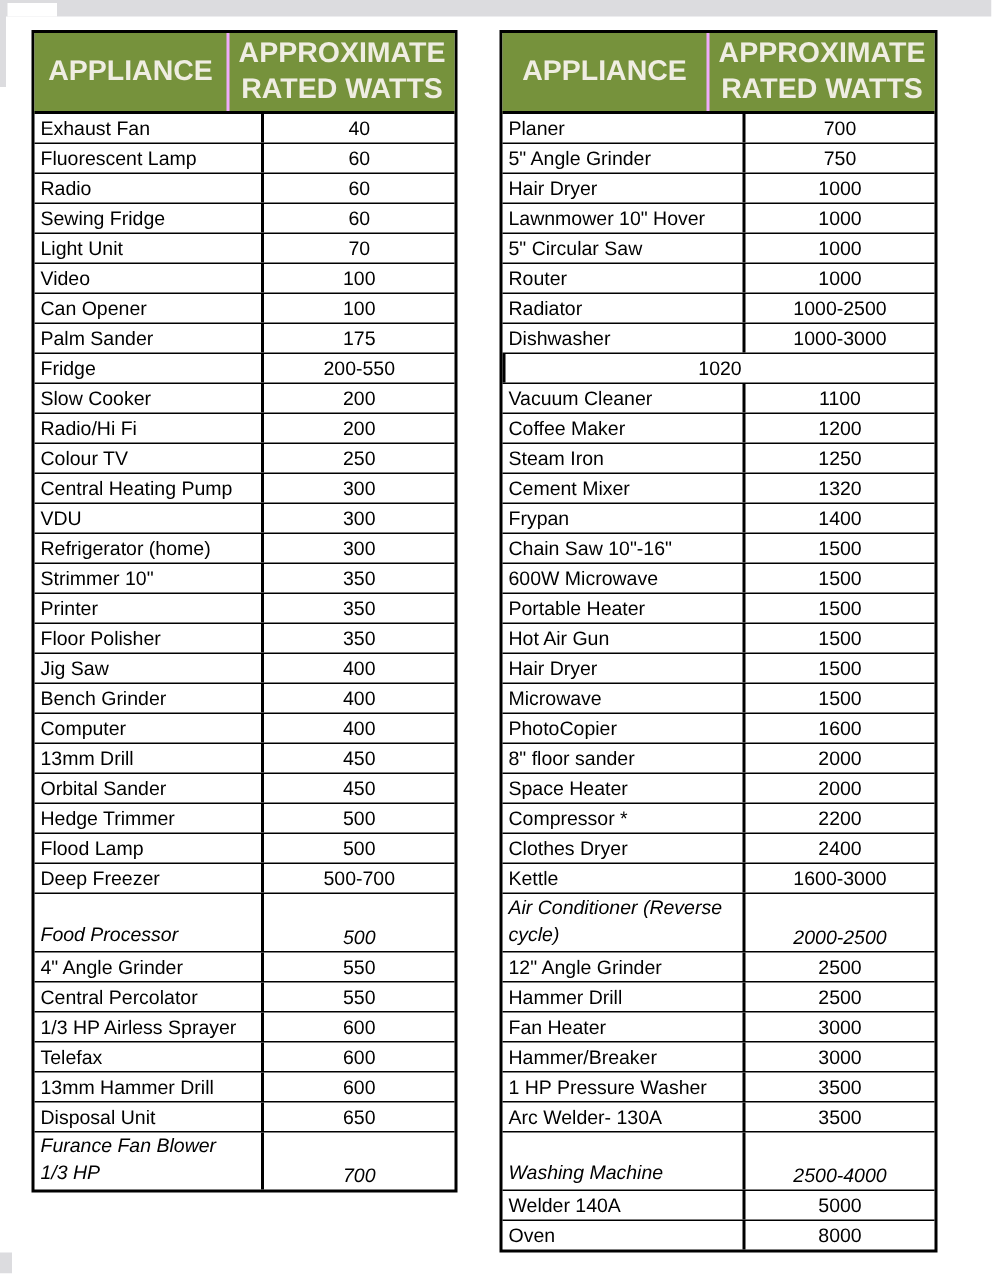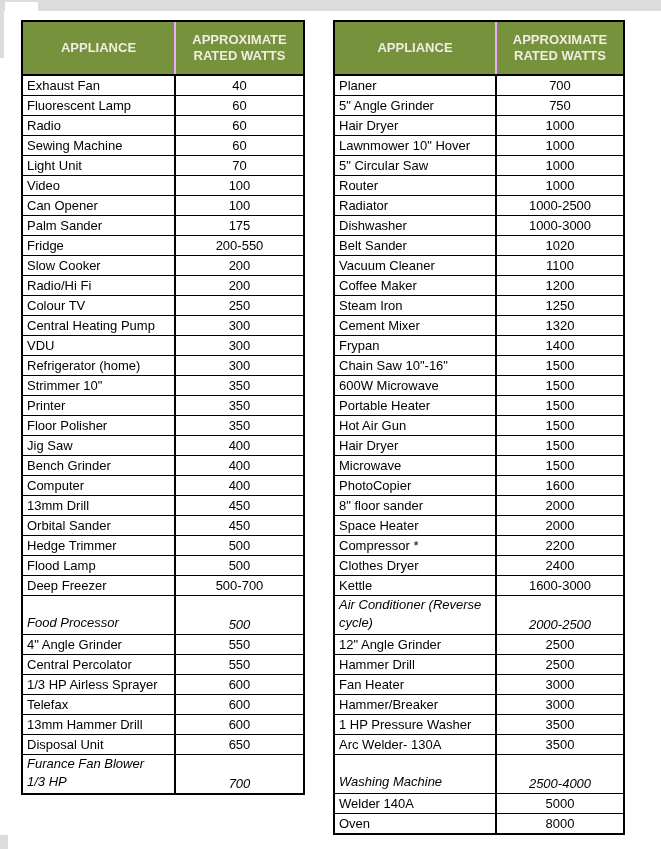--- a/index.html
+++ b/index.html
@@ -19,21 +19,21 @@
     background:#fff;
     font-size:13px; color:#000;
   }
   #table-left  { left:21px;  width:280px; --namew:151px; }
   #table-right { left:333px; width:288px; --namew:160px; }
 
   .pwr-header {
     display:flex; height:52px;
     background:#76923C;
     border-bottom:2px solid #000;
-    color:#EFEDE2; font-weight:bold; font-size:13px;
+    color:#EFEDE2; font-weight:bold; font-size:19px;
     line-height:1.25; text-align:center;
   }
   .hcell { display:flex; align-items:center; justify-content:center; }
   .h-name  { width:var(--namew); }
   .h-watts { flex:1; border-left:2px solid #f0abfc; padding:0 6px; }
 
   .pwr-row { display:flex; height:19px; }
   .pwr-row + .pwr-row { border-top:1px solid #000; }
   .pwr-row.tall { height:38px;font-style:italic; }
 
@@ -67,21 +67,21 @@
       </div>
       <div class="pwr-row">
         <div class="cell cell-name">Fluorescent Lamp</div>
         <div class="cell cell-watts">60</div>
       </div>
       <div class="pwr-row">
         <div class="cell cell-name">Radio</div>
         <div class="cell cell-watts">60</div>
       </div>
       <div class="pwr-row">
-        <div class="cell cell-name">Sewing Machine</div>
+        <div class="cell cell-name">Sewing Fridge</div>
         <div class="cell cell-watts">60</div>
       </div>
       <div class="pwr-row">
         <div class="cell cell-name">Light Unit</div>
         <div class="cell cell-watts">70</div>
       </div>
       <div class="pwr-row">
         <div class="cell cell-name">Video</div>
         <div class="cell cell-watts">100</div>
       </div>
@@ -233,21 +233,20 @@
       </div>
       <div class="pwr-row">
         <div class="cell cell-name">Radiator</div>
         <div class="cell cell-watts">1000-2500</div>
       </div>
       <div class="pwr-row">
         <div class="cell cell-name">Dishwasher</div>
         <div class="cell cell-watts">1000-3000</div>
       </div>
       <div class="pwr-row">
-        <div class="cell cell-name">Belt Sander</div>
         <div class="cell cell-watts">1020</div>
       </div>
       <div class="pwr-row">
         <div class="cell cell-name">Vacuum Cleaner</div>
         <div class="cell cell-watts">1100</div>
       </div>
       <div class="pwr-row">
         <div class="cell cell-name">Coffee Maker</div>
         <div class="cell cell-watts">1200</div>
       </div>

